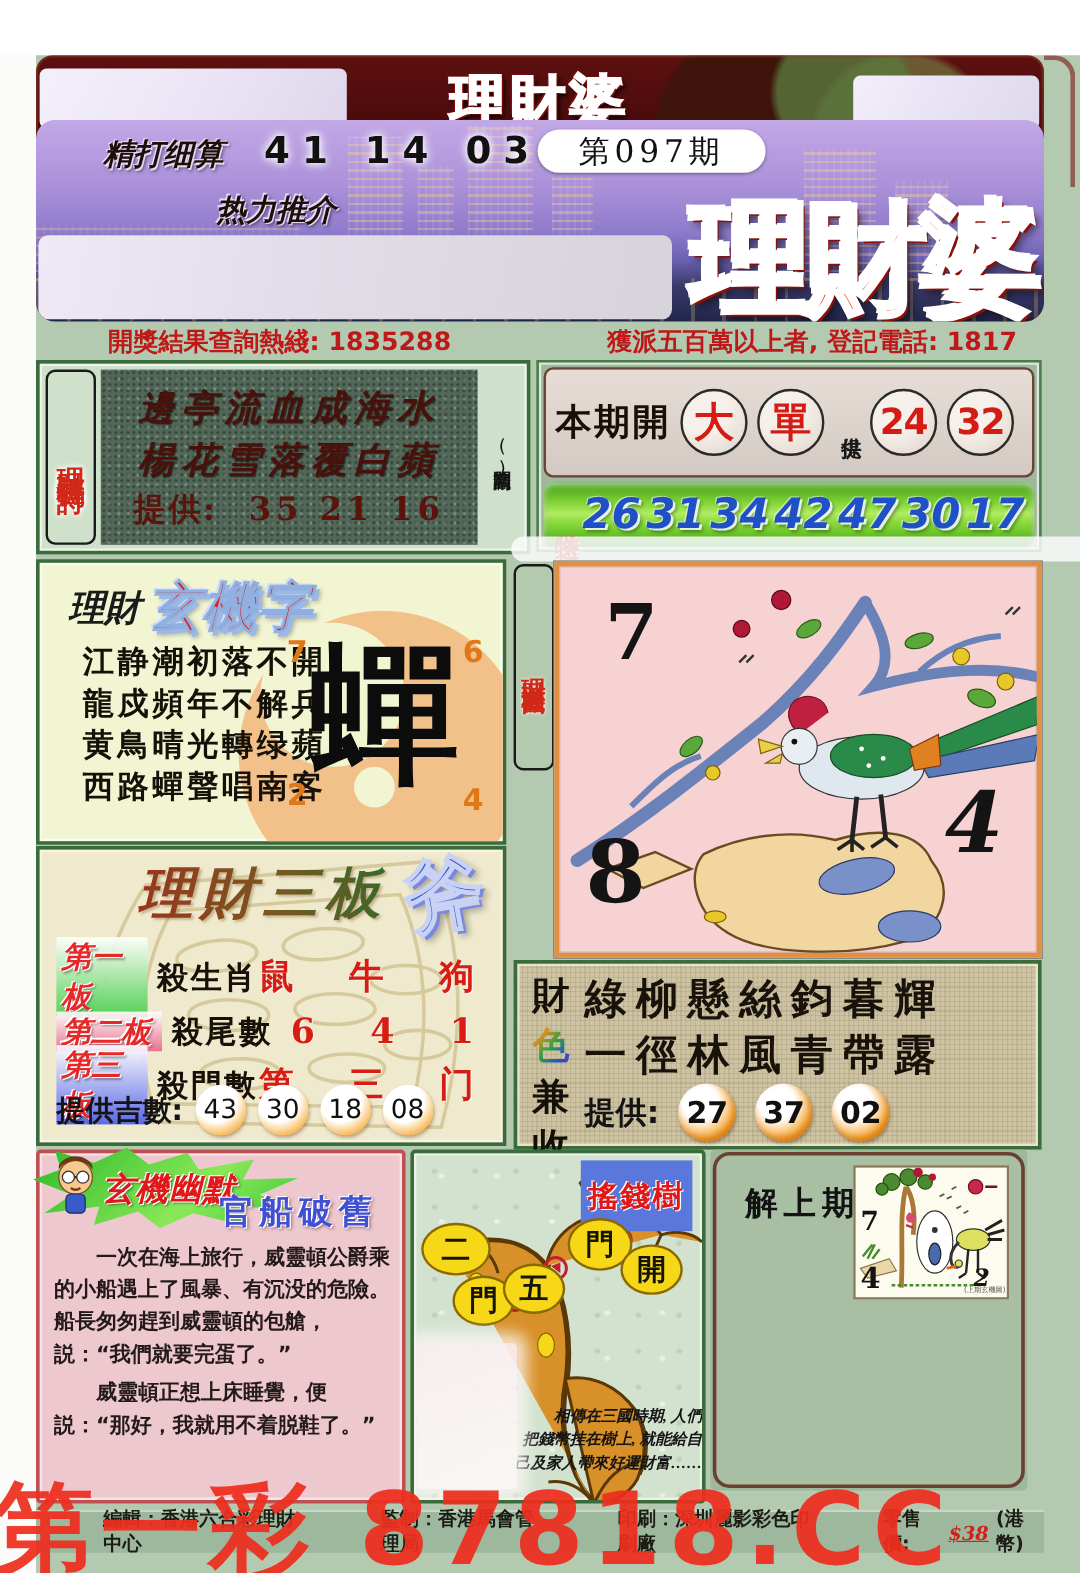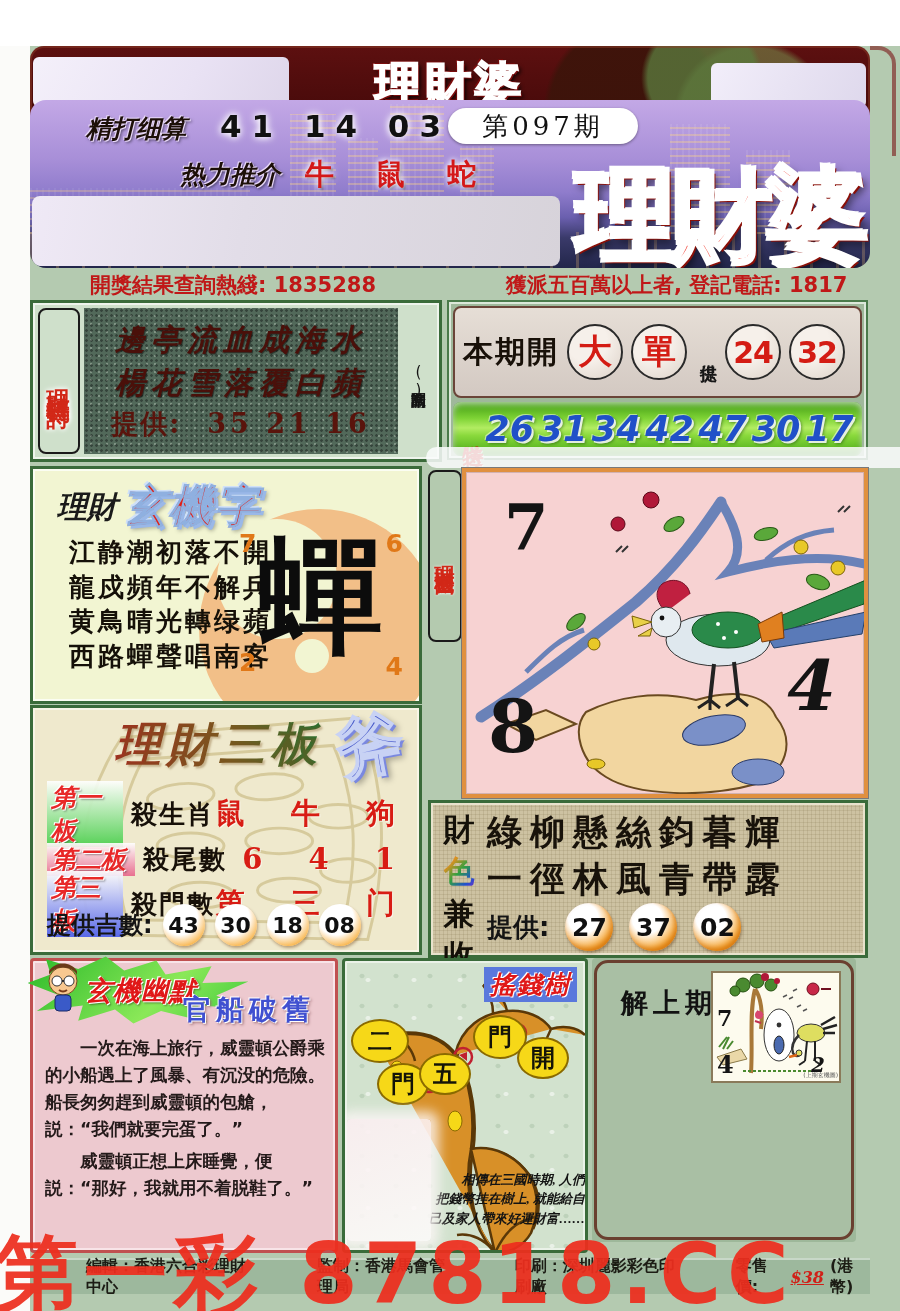--- a/index.html
+++ b/index.html
@@ -182,21 +182,21 @@
   .tag2 { background:linear-gradient(180deg,rgba(255,255,255,.9),#e87090); }
   .tag3 { background:linear-gradient(180deg,rgba(255,255,255,.9),#5868e8); }
   .plank-cat { width:118px; font-size:26px; font-weight:900; color:#171008; letter-spacing:2px; margin-left:8px; }
   .plank-val { flex:1; font-size:29px; font-weight:900; color:#d81c14; letter-spacing:18px; white-space:nowrap;
      font-family:"DejaVu Serif","Liberation Serif",serif; text-shadow:1px 1px 0 rgba(255,255,255,.6); }
   .lucky-row { position:absolute; left:14px; bottom:6px; width:366px; display:flex; align-items:center; gap:10px; }
   .lucky-label { font-size:24px; font-weight:900; color:#141414; }
   .wball { width:42px; height:42px; border-radius:50%;
      background:radial-gradient(circle at 40% 32%, #ffffff 46%, #f8b040 80%, #e88818);
      box-shadow:1px 2px 3px rgba(100,50,0,.4); display:flex; align-items:center; justify-content:center;
-     font-size:22px; font-weight:700; color:#101010; }
+     font-size:22px; font-weight:400; color:#101010; }
 
   
   .humor-panel { left:30px; top:958px; width:308px; height:295px; background:#edc9cf;
      border:3px solid #c05050; box-shadow:inset 0 0 0 2px #f8e4e8; border-radius:4px; }
   .starburst { position:absolute; left:-10px; top:-6px; width:230px; height:70px;
      background:linear-gradient(135deg,#28b828,#8ae858 60%,#3ac83a);
      clip-path:polygon(2% 40%, 12% 28%, 10% 6%, 24% 20%, 36% 2%, 44% 22%, 58% 8%, 62% 28%, 82% 16%, 78% 40%, 98% 38%, 84% 58%, 96% 76%, 76% 72%, 80% 96%, 60% 80%, 48% 98%, 40% 78%, 24% 94%, 26% 72%, 6% 80%, 16% 58%); }
   .humor-badge { position:absolute; left:52px; top:12px; font-size:27px; font-weight:900; font-style:italic;
      color:#e01818; letter-spacing:1px; text-shadow:1px 1px 0 #fff,-1px -1px 0 #fff,2px 2px 2px rgba(0,0,0,.4); }
   .humor-title { position:absolute; left:150px; top:30px; font-size:28px; font-weight:900; color:#4050d0;
@@ -205,22 +205,22 @@
      color:#241a1a; font-weight:600; }
   .humor-body p { text-indent:2em; margin-bottom:4px; }
   .mascot { position:absolute; left:6px; top:0px; }
 
   
   .tree-panel { left:342px; top:958px; width:246px; height:295px; background-color:#d2e2ce;
      background-image:radial-gradient(rgba(150,180,150,.35) 2px, transparent 3px),
                       radial-gradient(rgba(255,255,255,.5) 2px, transparent 3px);
      background-size:34px 30px, 46px 38px;
      border:3px solid #3a6b3a; box-shadow:inset 0 0 0 2px #eaf2e8; border-radius:4px; overflow:hidden; }
-  .tree-title { position:absolute; right:8px; top:6px; background:#5a78dc; padding:1px 6px;
-     font-size:25px; font-weight:900; font-style:italic; color:#e01818; letter-spacing:2px;
+  .tree-title { position:absolute; right:8px; top:6px; background:#5a78dc; padding:13px 6px;
+     font-size:25px; font-weight:900; color:#e01818; letter-spacing:2px;
      text-shadow:1px 1px 0 #fff,-1px -1px 0 #fff;text-align:center; }
   .leaf { position:absolute; background:#f6d818; border:2px solid #8a6a00; border-radius:50%;
      display:flex; align-items:center; justify-content:center; font-size:24px; font-weight:900;
      color:#141408; font-family:"DejaVu Serif","Liberation Serif",serif; }
   .tree-caption { position:absolute; right:0; bottom:22px; text-align:right;
      font-family:Liberation Serif, serif; font-style:italic; font-weight:700;
      font-size:13px; color:#141414; line-height:1.5; }
   .tree-blur { position:absolute; left:2px; top:158px; width:84px; height:122px;
      background:linear-gradient(160deg, rgba(250,238,240,.92), rgba(255,252,252,.85));
      box-shadow:0 0 12px 8px rgba(252,246,246,.8); border-radius:4px; }
@@ -266,21 +266,20 @@
   <div class="bldg" style="left:318px; width:30px; height:96px;"></div>
   <div class="bldg" style="left:360px; width:54px; height:130px;"></div>
   <div class="bldg" style="left:430px; width:34px; height:88px;"></div>
   <div class="bldg" style="left:640px; width:60px; height:110px;"></div>
   <div class="bldg" style="left:716px; width:44px; height:84px;"></div>
   <div class="bldg" style="left:0px; width:220px; height:46px; opacity:.8;"></div>
   <div class="water"></div>
   <div class="abs ch-line1-label">精打细算</div>
   <div class="abs ch-nums">41 14 03</div>
   <div class="abs ch-line2-label">热力推介</div>
-  <div class="abs ch-animals">牛 鼠 蛇</div>
   <div class="abs issue-pill">第097期</div>
   <div class="abs blank-c"></div>
   <div class="abs big-title">理財婆</div>
 </div>
 
 <div class="abs hotline">
   <span class="hot-left">開獎結果查詢熱綫: 1835288</span>
   <span class="hot-right">獲派五百萬以上者, 登記電話: 1817</span>
 </div>
 

